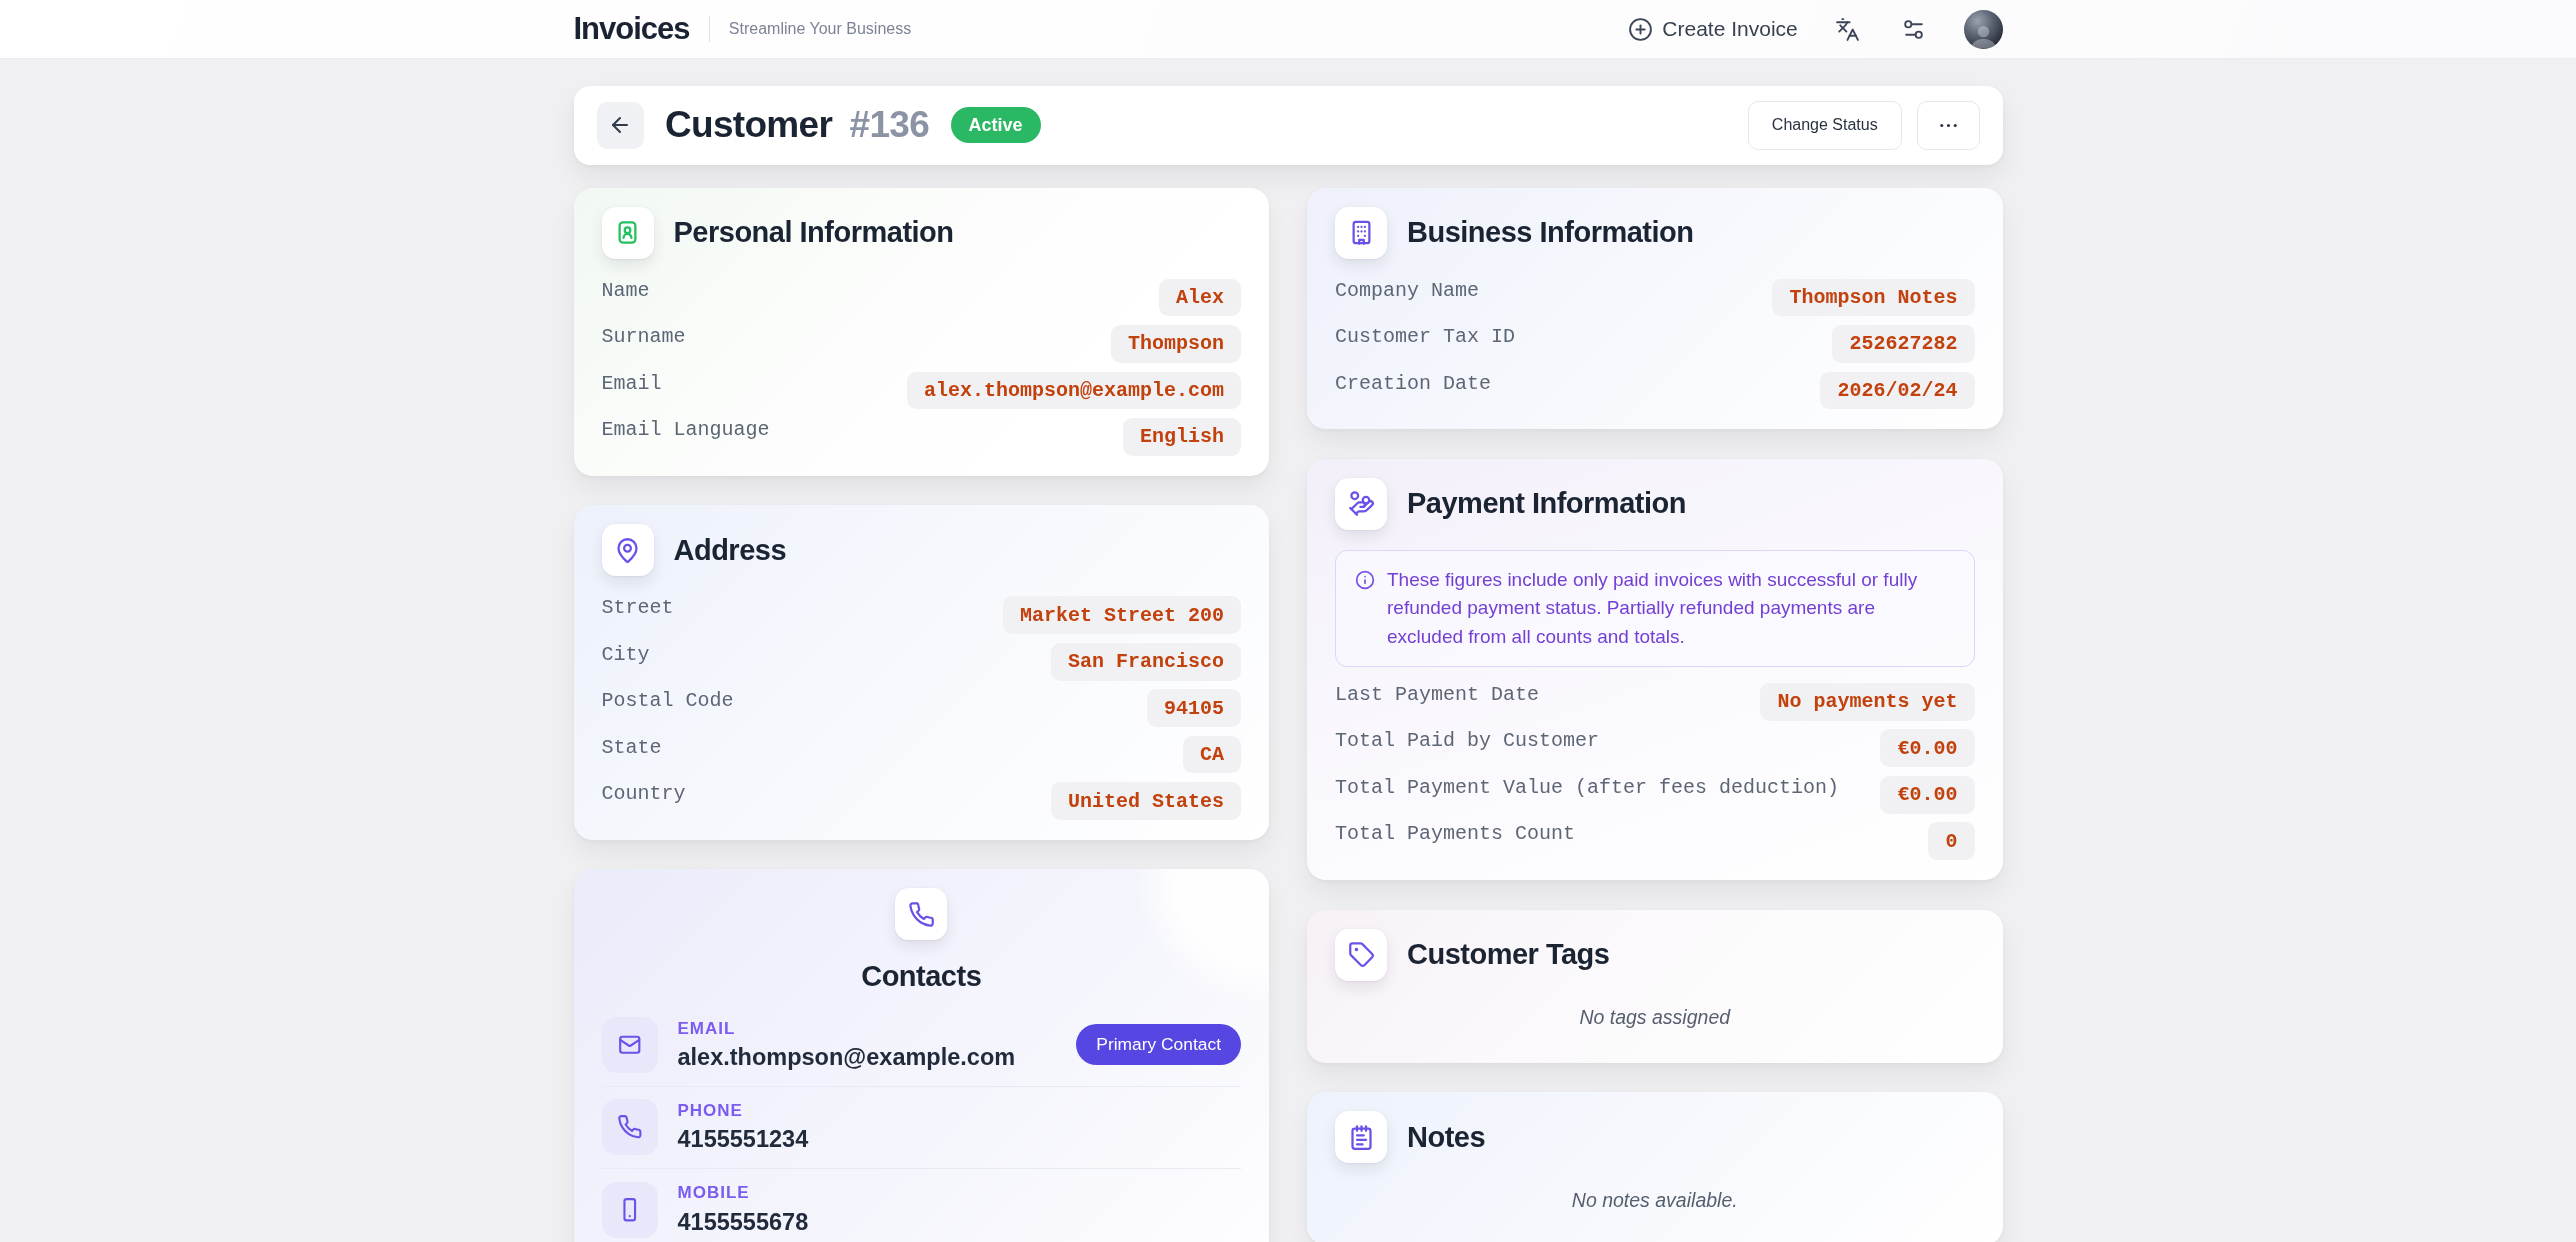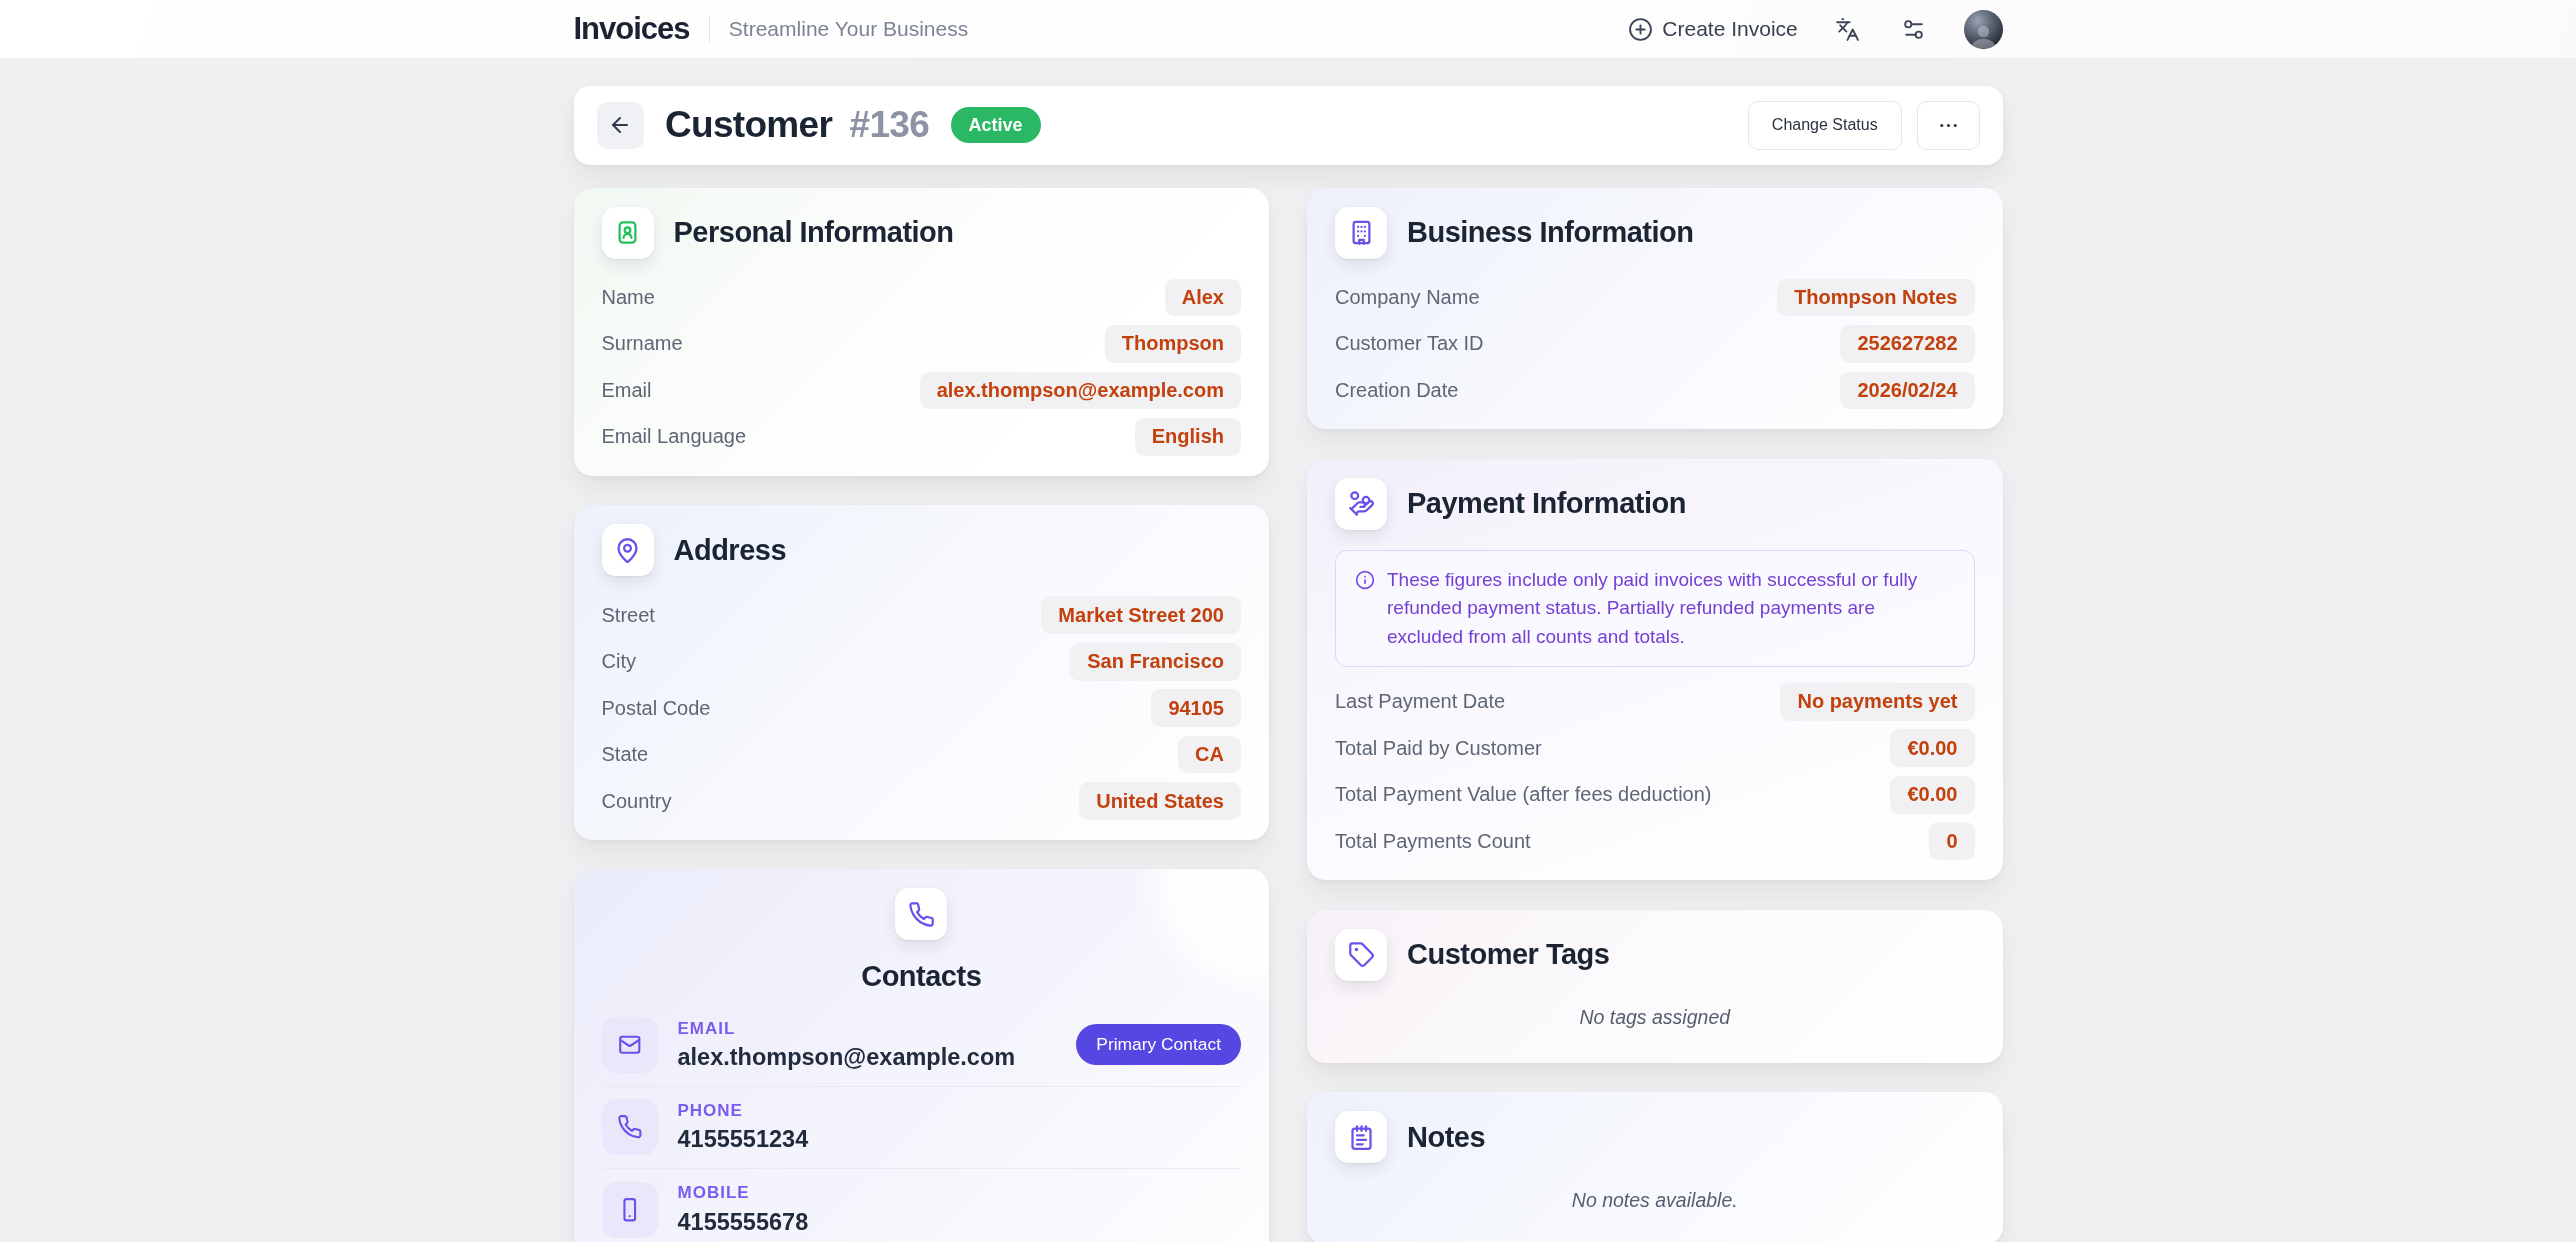--- a/index.html
+++ b/index.html
@@ -14,21 +14,21 @@
 
   
   .header {
     height:59px; background:linear-gradient(110deg,#ffffff 0%,#fdfdfe 60%,#fafafc 100%);
     border-bottom:0.7px solid #ececef;
     display:flex; align-items:center;
   }
   .header-inner { width:1429px; margin:0 auto; display:flex; align-items:center; }
   .logo { font-size:31px; font-weight:800; letter-spacing:-1px; color:#1b2332; cursor:pointer; }
   .logo-divider { width:1.3px; height:25.5px; background:#dfe2e9; margin:0 19px; }
-  .tagline { font-size:21px; color:#7b8394; }
+  .tagline { font-size:16px; color:#7b8394; }
   .header-right { margin-left:auto; display:flex; align-items:center; gap:35px; }
   .ghost-btn {
     display:flex; align-items:center; gap:9.4px; background:none; border:none;
     font-family:inherit; font-size:21px; color:#38414f; cursor:pointer; font-weight:400;
   }
   .icon-btn { background:none; border:none; color:#3c4557; cursor:pointer; padding:2.7px; }
   .avatar {
     width:39px; height:39px; border-radius:50%; cursor:pointer; overflow:hidden;
     background:radial-gradient(circle at 35% 28%, #9aa3b2 0%, #5a6272 40%, #2b303c 75%, #15181f 100%);
     display:flex; align-items:flex-end; justify-content:center;
@@ -83,21 +83,21 @@
   .icon-tile {
     width:52px; height:52px; border-radius:13.4px; background:#ffffff; flex:0 0 auto;
     box-shadow:0 6.7px 14.8px rgba(20,24,40,.09), 0 0.7px 2px rgba(20,24,40,.06);
     display:flex; align-items:center; justify-content:center;
   }
   .icon-green  { color:#22c05e; }
   .icon-purple { color:#6a52e8; }
   .card-title { font-size:29px; font-weight:800; letter-spacing:-0.5px; color:#1b2433; }
 
   .rows { display:flex; flex-direction:column; gap:8.7px; }
-  .row { display:flex; align-items:center; justify-content:space-between; gap:27px; }
+  .row { display:flex; justify-content:space-between; gap:27px;font-family:Liberation Mono, monospace; }
   .row-label { font-size:20px; color:#5d6675; }
   .row-value {
     font-size:20px; font-weight:700; color:#c2410c; background:#f1f1f4;
     border-radius:9.4px; padding:7.4px 17px; white-space:nowrap;
   }
 
   
   .notice {
     border:1.3px solid #ded5fb; background:rgba(250,249,255,.7); border-radius:12px;
     padding:14.8px 19px; display:flex; gap:12px; margin-bottom:16px;

